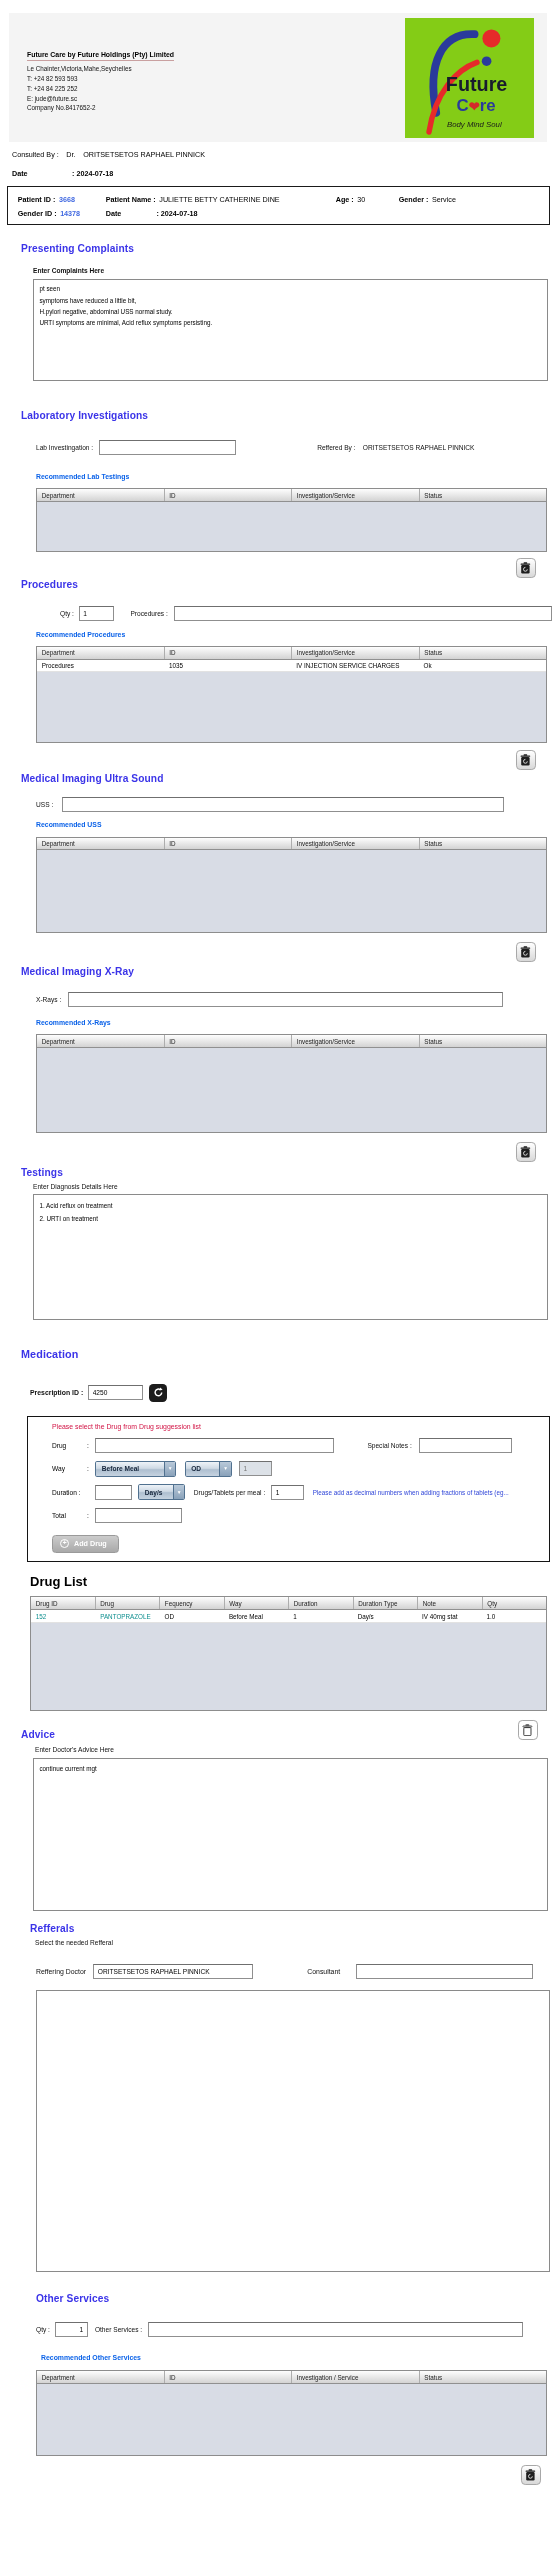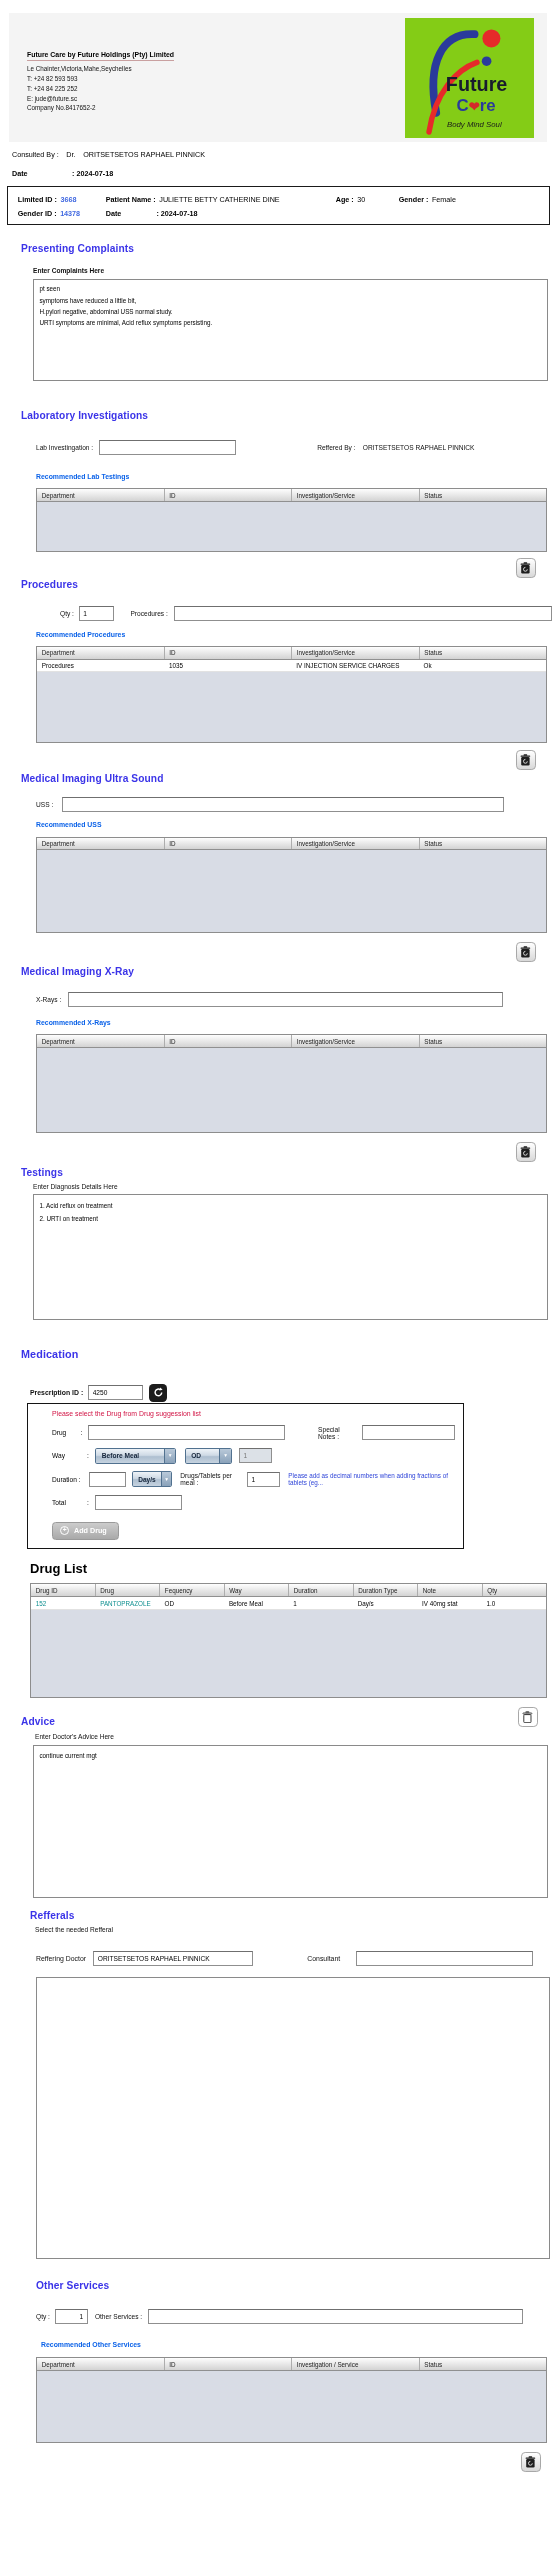--- a/index.html
+++ b/index.html
@@ -53,21 +53,21 @@
     background:linear-gradient(#ffffff,#d8d8d8); display:flex; align-items:center; justify-content:center; cursor:pointer; }
   
   .frow { display:flex; align-items:center; margin-left:36px; }
   
   .dd { display:inline-flex; align-items:center; height:15.5px; border:0.6px solid #51718f; border-radius:1.8px;
         background:linear-gradient(#eef3f8 0%,#cfdae5 45%,#aebfd0 55%,#c6d3e0 100%); overflow:hidden; }
   .dd .dtxt { padding:0 5.4px; font-size:6.6px; font-weight:bold; color:#14243a; }
   .dd .darr { width:11.4px; align-self:stretch; border-left:0.6px solid #51718f; display:flex; align-items:center; justify-content:center;
         background:linear-gradient(#b9c9d9,#8aa2ba); color:#fff; font-size:4.8px; }
   
-  .med-box { margin:1px 0 0 27px; width:437px; border:1.2px solid #141414; padding:6px 8.4px 8.4px 24px; }
+  .med-box { margin:14px 0 0 27px; width:523px; border:1.2px solid #141414; padding:6px 8.4px 8.4px 24px; }
   .warn { color:#d11243; font-size:6.9px; margin-bottom:8.4px; }
   .mrow { display:flex; align-items:center; margin-top:7.8px; }
   .mlab { width:35px; font-size:6.6px; }
   .mcol { width:8.4px; font-size:6.6px; }
   .note-blue { color:#2f45d8; font-size:6.3px; margin-left:8.4px; }
   .add-btn { margin-top:12px; display:inline-flex; align-items:center; gap:4.8px;
     background:linear-gradient(#cccccc,#a9a9a9); border:0.6px solid #9a9a9a; border-radius:3.6px;
     color:#fff; font-weight:bold; font-size:7.2px; padding:3.6px 10.8px 3.6px 7.2px; cursor:default; }
   .plus-circ { width:9px; height:9px; border:1.2px solid #fff; border-radius:50%; display:flex; align-items:center;
     justify-content:center; font-size:6.6px; line-height:1; }
@@ -109,24 +109,24 @@
   <span class="gap6"></span>
   <span>ORITSETSETOS RAPHAEL PINNICK</span>
 </div>
 <div class="date-line">
   <span class="dl">Date</span>
   <span>: 2024-07-18</span>
 </div>
 
 <div class="patient-box">
   <div class="p-row">
-    <span class="c1"><span class="pl">Limited ID :</span><span class="gap6"></span><span class="pv-blue">3668</span></span>
+    <span class="c1"><span class="pl">Patient ID :</span><span class="gap6"></span><span class="pv-blue">3668</span></span>
     <span class="c2"><span class="pl">Patient Name :</span><span class="gap6"></span><span>JULIETTE BETTY CATHERINE DINE</span></span>
     <span class="c3"><span class="pl">Age :</span><span class="gap6"></span><span>30</span></span>
-    <span><span class="pl">Gender :</span><span class="gap6"></span><span>Female</span></span>
+    <span><span class="pl">Gender :</span><span class="gap6"></span><span>Service</span></span>
   </div>
   <div class="p-row">
     <span class="c1"><span class="pl">Gender ID :</span><span class="gap6"></span><span class="pv-blue">14378</span></span>
     <span class="c2"><span class="pl">Date</span><span class="gap6" style="width:35px"></span><span class="pl">: 2024-07-18</span></span>
   </div>
 </div>
 
 <div class="h-section" style="margin-top:18px">Presenting Complaints</div>
 <div class="lbl-b" style="margin:13px 0 0 33px">Enter Complaints Here</div>
 <textarea class="box" style="margin: 4.8px 0px 0px 33px; width: 515px; height: 102px;">pt seen

